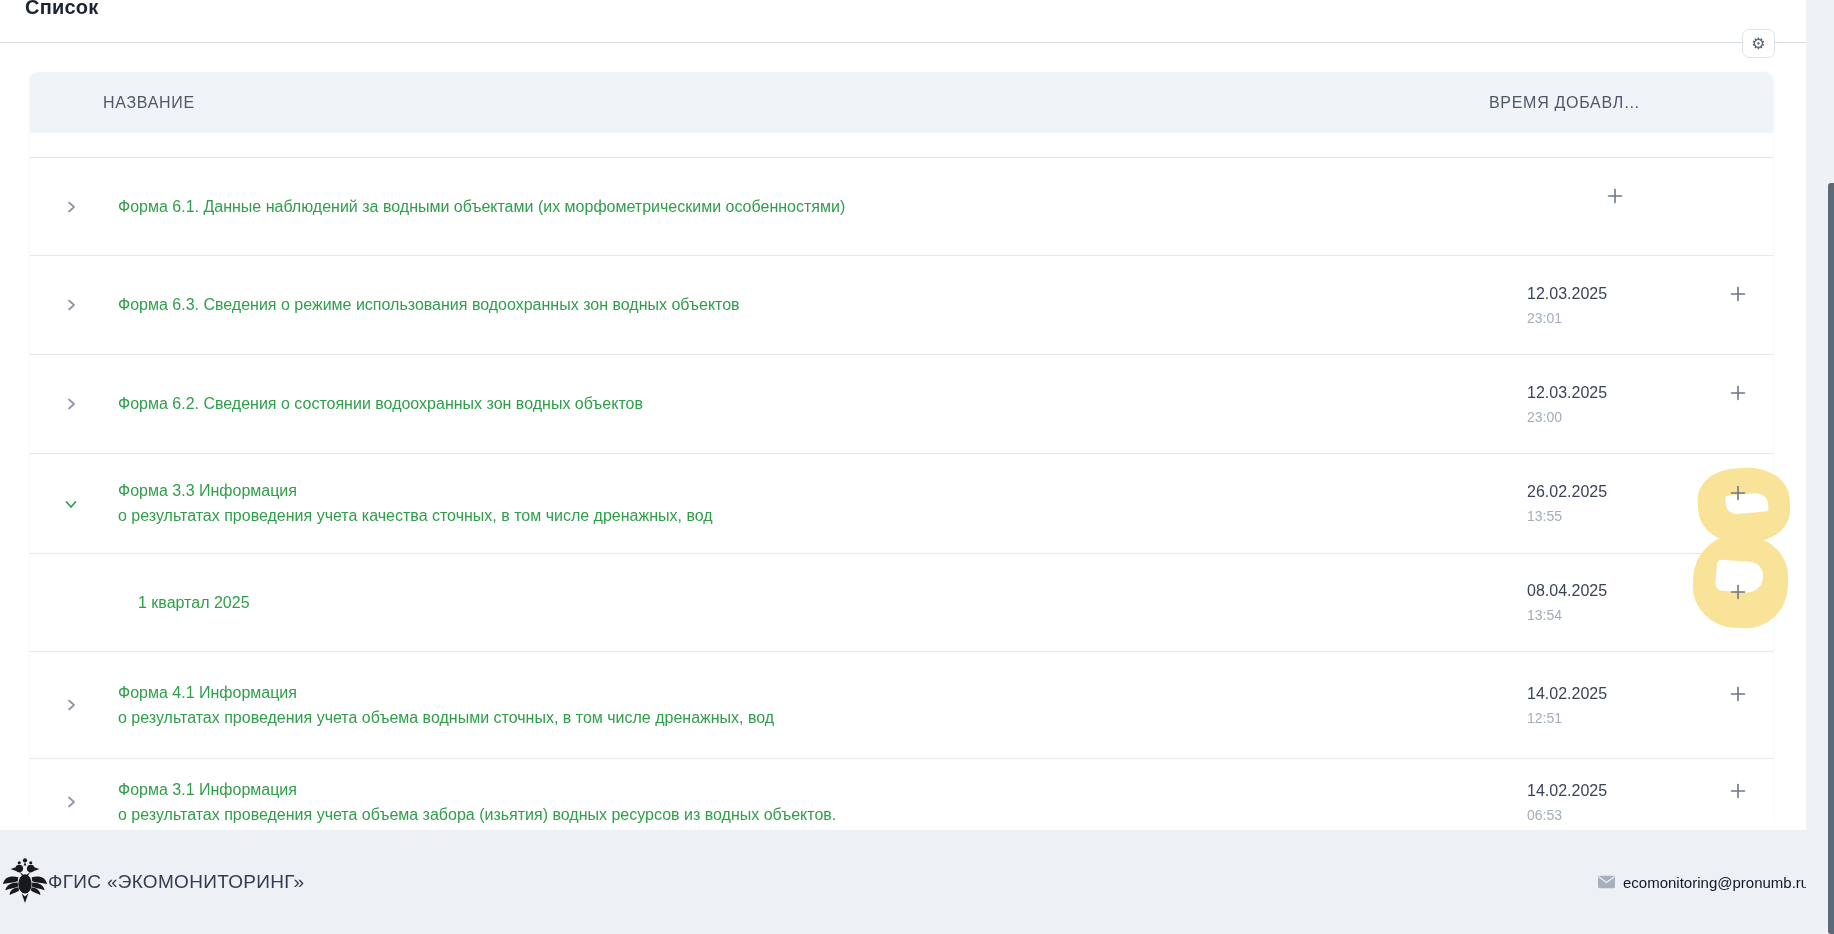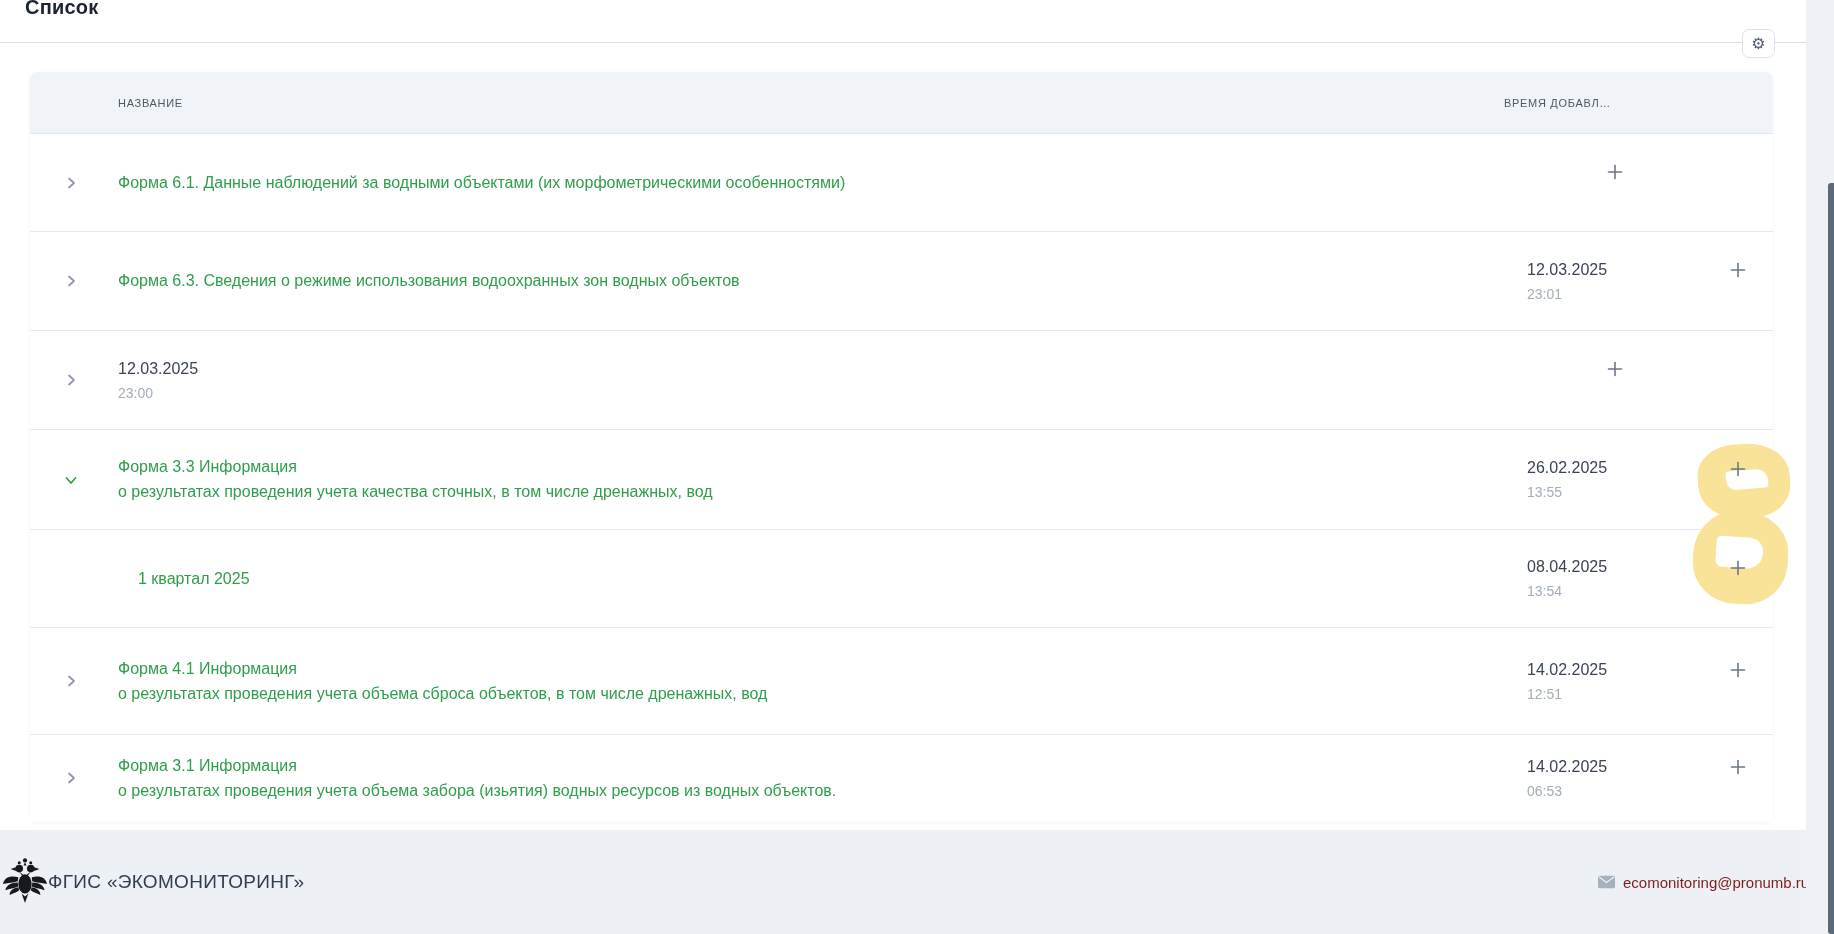--- a/index.html
+++ b/index.html
@@ -34,33 +34,32 @@
   
   .card{
     position:absolute;left:30px;top:72px;width:1743px;height:750px;
     background:#fff;border-radius:8px;box-shadow:0 1px 4px rgba(40,60,90,.06);
   }
   .thead{
     position:relative;height:61px;background:#f0f3f7;border-radius:8px 8px 0 0;
   }
   .th{
     position:absolute;top:50%;transform:translateY(-50%);
-    font-size:11px;font-weight:500;letter-spacing:.7px;color:#4e5869;text-transform:uppercase;
+    font-size:16px;font-weight:500;letter-spacing:.7px;color:#4e5869;text-transform:uppercase;
     white-space:nowrap;
-    margin-left:15px;
   }
   .th-name{left:73px;}
   .th-time{left:1459px;text-align:right;}
 
   .rows .row{
     display:grid;grid-template-columns:88px 1409px 175px 71px;
     align-items:center;border-top:1px solid var(--divider);
     background:#fff;cursor:pointer;
   }
-  .rows .row:nth-child(1){min-height:98px;border-top-color:#e2e6ec;}
+  .rows .row:nth-child(1){min-height:98px;border-top-color:#e2e6ec;margin-top:24px;}
   .rows .row:nth-child(2){min-height:99px;}
   .rows .row:nth-child(3){min-height:99px;}
   .rows .row:nth-child(4){min-height:100px;}
   .rows .row:nth-child(5){min-height:98px;}
   .rows .row:nth-child(6){min-height:107px;}
   .rows .row:nth-child(7){min-height:87px;}
 
   .cell-chev{display:flex;align-items:center;padding-left:33px;}
   .cell-chev svg{stroke:#8d96a6;stroke-width:1.7;fill:none;stroke-linecap:round;stroke-linejoin:round;}
   .chev-down{display:none;stroke:var(--green) !important;}
@@ -98,21 +97,21 @@
 
   
   .footer{
     position:absolute;left:0;bottom:0;width:1806px;height:104px;
     background:#edf1f6;display:flex;align-items:center;
   }
   .logo{margin-left:2px;display:flex;align-items:center;}
   .org-name{font-size:19px;font-weight:500;color:#333d4f;letter-spacing:.3px;}
   .footer-right{position:absolute;left:1598px;top:50%;transform:translateY(-50%);
     display:flex;align-items:center;gap:8px;}
-  .email-link{font-size:15px;color:#7f1d1d;text-decoration:none;cursor:pointer;}
+  .email-link{font-size:15px;color:#0f172a;text-decoration:none;cursor:pointer;}
 
   
   .scroll-track{position:absolute;right:0;top:0;width:28px;height:934px;background:#eef1f6;}
   .scroll-thumb{position:absolute;right:0;top:183px;width:6px;height:751px;
     background:#5d6879;border-radius:3px 0 0 3px;cursor:pointer;}
 </style>
 </head>
 <body>
 
 <h1 class="page-title">Список</h1>
@@ -180,20 +179,26 @@
     </div>
   </div>
 
   <div class="row parent">
     <div class="cell-chev">
       <svg class="chev-right" width="16" height="16" viewBox="0 0 16 16">
             <polyline points="6,3.5 11,8 6,12.5"></polyline>
           </svg>
 
     </div>
+    <div class="cell-name">
+      <a>
+        <div class="name-l1">Форма 6.2. Сведения о состоянии водоохранных зон водных объектов</div>
+
+      </a>
+    </div>
     <div class="cell-meta">
       <div class="date-added">12.03.2025</div>
       <div class="time-added">23:00</div>
     </div>
     <div class="cell-plus">
       <span class="plus-wrap">
 
         <svg class="plus-icon" width="18" height="18" viewBox="0 0 18 18" fill="none">
               <line x1="9" y1="2.5" x2="9" y2="15.5"></line>
               <line x1="2.5" y1="9" x2="15.5" y2="9"></line>
@@ -261,21 +266,21 @@
   <div class="row parent">
     <div class="cell-chev">
       <svg class="chev-right" width="16" height="16" viewBox="0 0 16 16">
             <polyline points="6,3.5 11,8 6,12.5"></polyline>
           </svg>
 
     </div>
     <div class="cell-name">
       <a>
         <div class="name-l1">Форма 4.1 Информация</div>
-        <div class="name-l2">о результатах проведения учета объема сброса объектов, в том числе дренажных, вод</div>
+        <div class="name-l2">о результатах проведения учета объема водными сточных, в том числе дренажных, вод</div>
       </a>
     </div>
     <div class="cell-meta">
       <div class="date-added">14.02.2025</div>
       <div class="time-added">12:51</div>
     </div>
     <div class="cell-plus">
       <span class="plus-wrap">
 
         <svg class="plus-icon" width="18" height="18" viewBox="0 0 18 18" fill="none">

